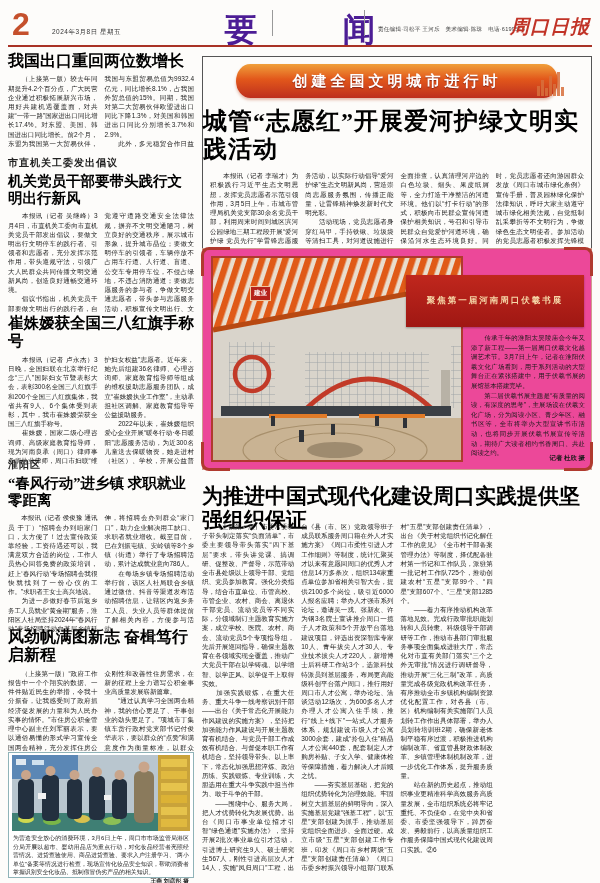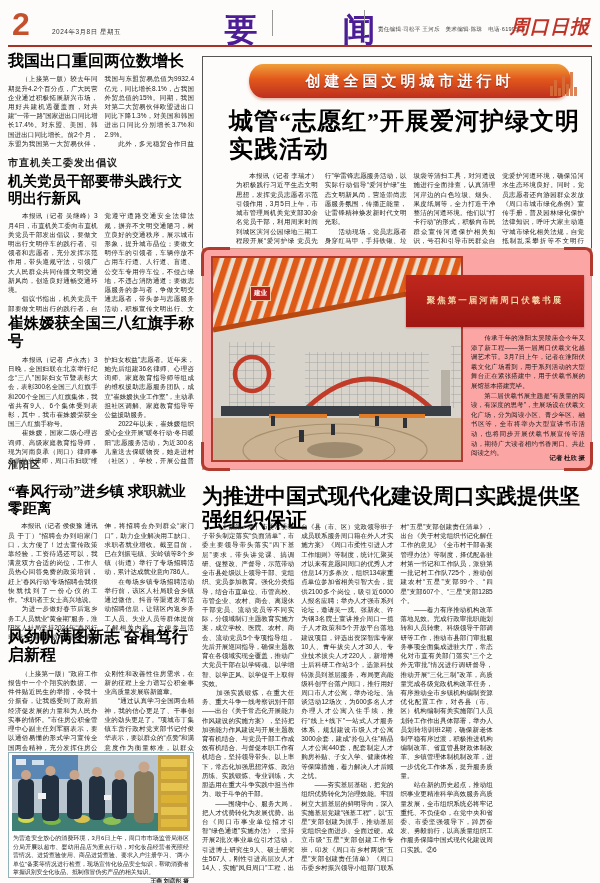--- a/index.html
+++ b/index.html
@@ -22,34 +22,34 @@
   
   .kicker{font-size:10px;color:#222;letter-spacing:1px;font-weight:bold;}
   .headline{font-family:Liberation Serif, serif;font-weight:800;color:#000;text-align:left;line-height:1.15;}
   .body-txt{font-size:6.5px;line-height:1.42;color:#1a1a1a;text-align:justify;
             white-space:pre-line;overflow:hidden;column-gap:7px;column-fill:auto;}
   .cols2{column-count:2;} .cols4{column-count:4;}
   
   .left-art{position:absolute;left:8px;width:186px;}
   
   .cg-box{position:absolute;left:202px;top:56px;width:390px;height:210px;border:1px solid #555;
-          box-sizing:border-box;background:#fdfcfa;padding-left:26px;}
+          box-sizing:border-box;background:#fdfcfa;}
   .civ-banner{position:relative;width:322px;height:34px;margin:7px auto 0 auto;
               background:linear-gradient(180deg,#f0a03b 0%,#e2571b 45%,#bd2f1e 100%);
               border-radius:17px/60% ;display:flex;align-items:center;justify-content:center;
               box-shadow:0 2px 3px rgba(180,60,20,.35);}
   .civ-banner span{color:#fff;font-weight:800;font-size:15px;letter-spacing:4px;
                    font-family:"Liberation Serif",serif;text-shadow:0 1px 1px #8c2514;}
   .skyline{position:absolute;right:-6px;bottom:2px;display:flex;align-items:flex-end;gap:1px;opacity:.85;}
   .skyline i{display:block;background:#d8703c;width:3px;}
   .cg-headline{margin-top:10px;font-size:24px;letter-spacing:1px;}
   .cg-body{margin:8px 7px 0 7px;height:82px;}
   
   .feature{position:absolute;left:202px;top:248px;width:390px;height:222px;border:1px solid #cf9d8e;
-           box-sizing:border-box;background:#fca5a5;}
+           box-sizing:border-box;background:#ec4899;}
   .corner{position:absolute;width:26px;height:26px;border:0 solid #b03a2e;}
   .corner.tl{left:-2px;top:-2px;border-left-width:3px;border-top-width:3px;border-top-left-radius:8px;}
   .corner.tr{right:-2px;top:-2px;border-right-width:3px;border-top-width:3px;border-top-right-radius:8px;}
   .corner.bl{left:-2px;bottom:-2px;border-left-width:3px;border-bottom-width:3px;border-bottom-left-radius:8px;}
   .corner.br{right:-2px;bottom:-2px;border-right-width:3px;border-bottom-width:3px;border-bottom-right-radius:8px;}
   .stage-photo{position:absolute;left:8px;top:7px;width:252px;height:206px;border:2px solid #b03a2e;
                box-sizing:border-box;background:#d9d4cb;overflow:hidden;}
   .photo-banner{position:absolute;right:7px;top:26px;width:178px;height:52px;
                 background:linear-gradient(180deg,#c0271d,#9f1713);z-index:3;
                 display:flex;flex-direction:column;align-items:center;justify-content:center;
@@ -104,21 +104,21 @@
 
   <div class="left-art" style="top:314px;">
     <div class="headline" style="font-size:15.5px;">崔姝嫒获全国三八红旗手称号</div>
     <div class="body-txt cols2" style="height:114px;margin-top:5px;">　　本报讯（记者 卢永杰）3日晚，全国妇联在北京举行纪念“三八”国际妇女节暨表彰大会，表彰300名全国三八红旗手和200个全国三八红旗集体，我省共有9人、6个集体受到表彰，其中，我市崔姝嫒荣获全国三八红旗手称号。
 　　崔姝嫒，国家二级心理咨询师、高级家庭教育指导师，现为河南良承（周口）律师事务所执业律师，周口市妇联“维护妇女权益”志愿者。近年来，她先后组建36名律师、心理咨询师、家庭教育指导师等组成的维权援助志愿服务团队，成立“崔姝嫒执业工作室”，主动承担社区调解、家庭教育指导等公益援助服务。
 　　2022年以来，崔姝嫒组织爱心企业开展“暖冬行动·冬日暖阳”志愿服务活动，为近300名儿童送去保暖物资，她走进村（社区）、学校，开展公益普法讲座600余场，她参与“维护妇女权益·远离家庭暴力”“小桔灯”“向日葵”等普法宣讲覆盖受众180余万，引领广大妇女学法用法、独怀强团队，为近1.5万余名妇女儿童提供公益法律服务，她还在市妇联微信公众号发布24小时心理援助服务热线，在线接受咨询群众300余人次。②6</div>
   </div>
 
   <div class="left-art" style="top:458px;">
     <div class="kicker">淮阳区</div>
-    <div class="headline" style="font-size:14.5px;margin-top:11px;">“春风行动”进乡镇 求职就业零距离</div>
+    <div class="headline" style="font-size:14.5px;margin-top:3px;">“春风行动”进乡镇 求职就业零距离</div>
     <div class="body-txt cols2" style="height:126px;margin-top:5px;">　　本报讯（记者 侯俊豫 通讯员 于丁）“招聘会办到咱家门口，太方便了！过去宣传政策靠经验，工资待遇还可以，我满意双方合适的岗位，工作人员热心回答免费的政策培训，赶上‘春风行动’专场招聘会我很快就找到了一份心仪的工作。”求职者王女士高兴地说。
 　　为进一步做好春节后返乡务工人员就业“黄金期”服务，淮阳区人社局坚持2024年“春风行动”专场招聘活动向基层乡镇延伸，将招聘会办到群众“家门口”，助力企业解决用工缺口、求职者就业增收。截至目前，已在刘振屯镇、安岭镇等8个乡镇（街道）举行了专场招聘活动，累计达成就业意向786人。
 　　在每场乡镇专场招聘活动举行前，该区人社局联合乡镇通过微信、抖音等渠道发布活动招聘信息，让辖区内返乡务工人员、失业人员等群体提前了解相关内容，方便参与活动。
 　　该区人社局将47家企业的1600个岗位需求筛选汇总成册，线上通过乡镇微信交流群、村级群等渠道全方位推送，直达群众“掌上”，应聘者可通过电话直接与企业沟通交流；线下举行专场招聘会，现场提供岗位推介、政策咨询、技能培训报名、重点群体就业帮扶等“一站式”服务，分类做好精准推荐、送岗上门等保障，架起求职者与用人单位之间的“连心桥”。②6</div>
   </div>
 
   <div class="left-art" style="top:628px;">
     <div class="headline" style="font-size:16px;">风劲帆满图新志 奋楫笃行启新程</div>
     <div class="body-txt cols2" style="height:98px;margin-top:4px;">　　（上接第一版）“政府工作报告中一个个翔实的数据、一件件贴近民生的举措，令我十分振奋，让我感受到了政府抓经济促发展的力量和为人民办实事的情怀。”市住房公积金管理中心副主任刘军丽表示，要以通俗易懂的形式学习宣传全国两会精神，充分发挥住房公积金作用，精准施策，满足群众刚性和改善性住房需求，在新的征程上全力谱写公积金事业高质量发展崭新篇章。
 　　“通过认真学习全国两会精神，我的信心更足了、干事创业的劲头更足了。”项城市丁集镇车货行政村党支部书记付俊华表示，要以群众的“点赞”和满意度作为衡量标准，以群众的“期待”为奋斗方向，不断提升工作能力，进一步探索党支部领办合作社的路子，鼓励合作社把撂荒的土地整合起来，进行规模化种植，引导农忙时节优先组织社员到合作社务工，让群众在家门口就业，切实增强他们的获得感和幸福感。②6</div>

